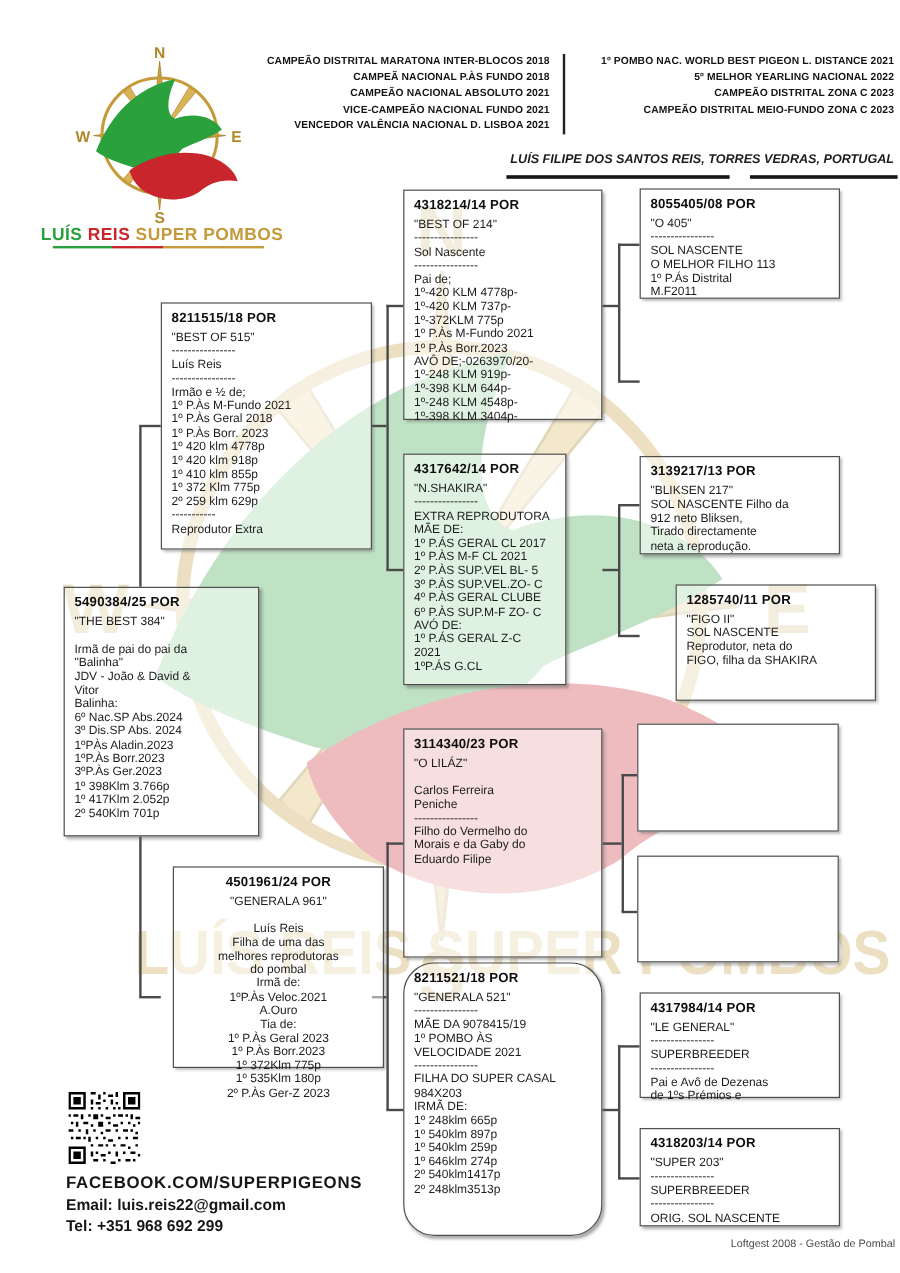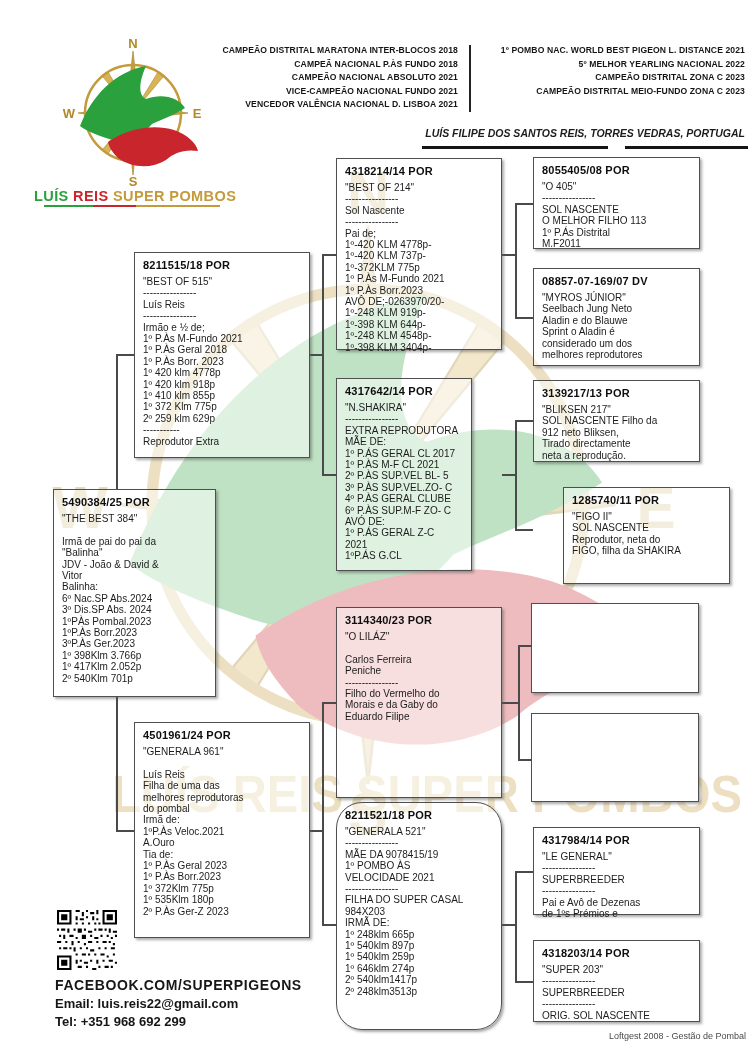--- a/index.html
+++ b/index.html
@@ -175,29 +175,29 @@
     <div class="plines">
         <div class="ln">"THE BEST 384"</div>
         <div class="ln">&nbsp;</div>
         <div class="ln">Irmã de pai do pai da</div>
         <div class="ln">"Balinha"</div>
         <div class="ln">JDV - João &amp; David &amp;</div>
         <div class="ln">Vitor</div>
         <div class="ln">Balinha:</div>
         <div class="ln">6º Nac.SP Abs.2024</div>
         <div class="ln">3º Dis.SP Abs. 2024</div>
-        <div class="ln">1ºPÀs Pombal.2023</div>
+        <div class="ln">1ºPÀs Aladin.2023</div>
         <div class="ln">1ºP.Às Borr.2023</div>
         <div class="ln">3ºP.Às Ger.2023</div>
         <div class="ln">1º 398Klm 3.766p</div>
         <div class="ln">1º 417Klm 2.052p</div>
         <div class="ln">2º 540Klm 701p</div>
       </div>
   </div>
-  <div class="pbox" style="left:134px;top:722px;width:176px;height:216px;">
+  <div class="pbox" style="left:144px;top:722px;width:176px;height:168px;text-align:center;">
     <div class="ring">4501961/24 POR</div>
     <div class="plines">
         <div class="ln">"GENERALA 961"</div>
         <div class="ln">&nbsp;</div>
         <div class="ln">Luís Reis</div>
         <div class="ln">Filha de uma das</div>
         <div class="ln">melhores reprodutoras</div>
         <div class="ln">do pombal</div>
         <div class="ln">Irmã de:</div>
         <div class="ln">1ºP.Às Veloc.2021</div>
@@ -286,31 +286,20 @@
     <div class="ring">8055405/08 POR</div>
     <div class="plines">
         <div class="ln">"O 405"</div>
         <div class="ln">----------------</div>
         <div class="ln">SOL NASCENTE</div>
         <div class="ln">O MELHOR FILHO 113</div>
         <div class="ln">1º P.Ás Distrital</div>
         <div class="ln">M.F2011</div>
       </div>
   </div>
-  <div class="pbox" style="left:533px;top:268px;width:167px;height:98px;">
-    <div class="ring">08857-07-169/07 DV</div>
-    <div class="plines">
-        <div class="ln">"MYROS JÚNIOR"</div>
-        <div class="ln">Seelbach Jung Neto</div>
-        <div class="ln">Aladin e do Blauwe</div>
-        <div class="ln">Sprint o Aladin é</div>
-        <div class="ln">considerado um dos</div>
-        <div class="ln">melhores reprodutores</div>
-      </div>
-  </div>
   <div class="pbox" style="left:533px;top:380px;width:167px;height:82px;">
     <div class="ring">3139217/13 POR</div>
     <div class="plines">
         <div class="ln">"BLIKSEN 217"</div>
         <div class="ln">SOL NASCENTE Filho da</div>
         <div class="ln">912 neto Bliksen,</div>
         <div class="ln">Tirado directamente</div>
         <div class="ln">neta a reprodução.</div>
       </div>
   </div>

